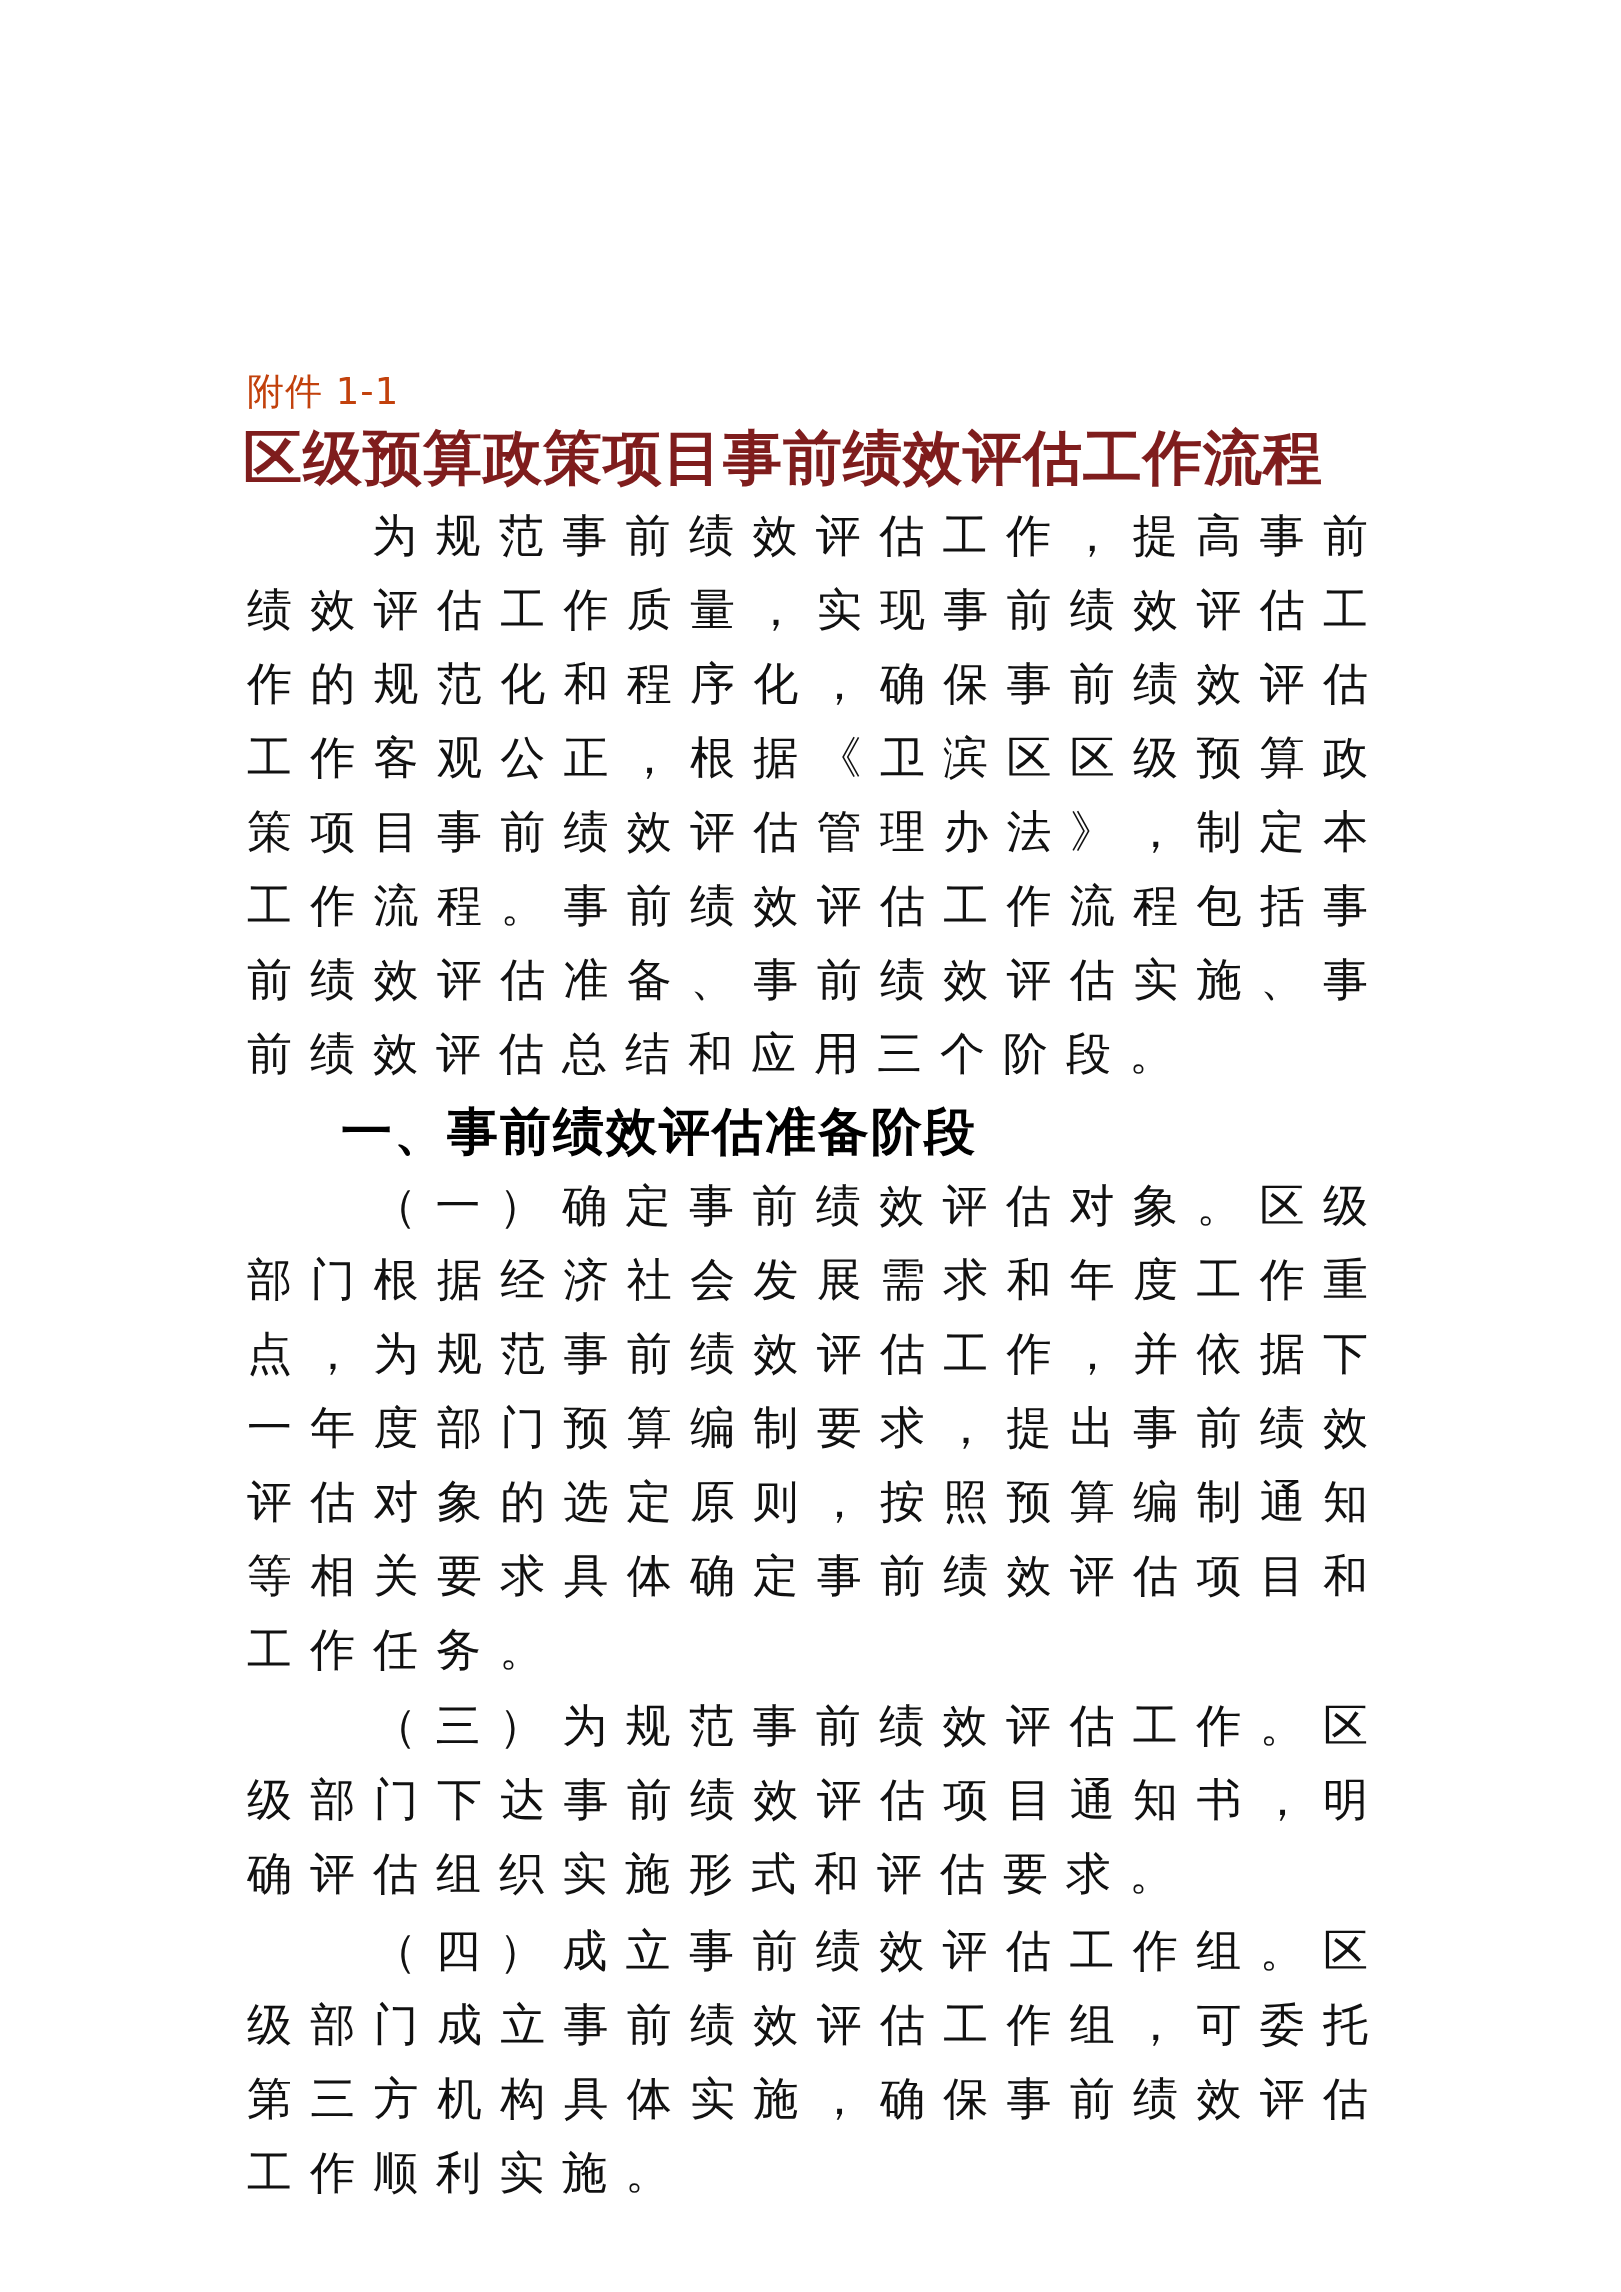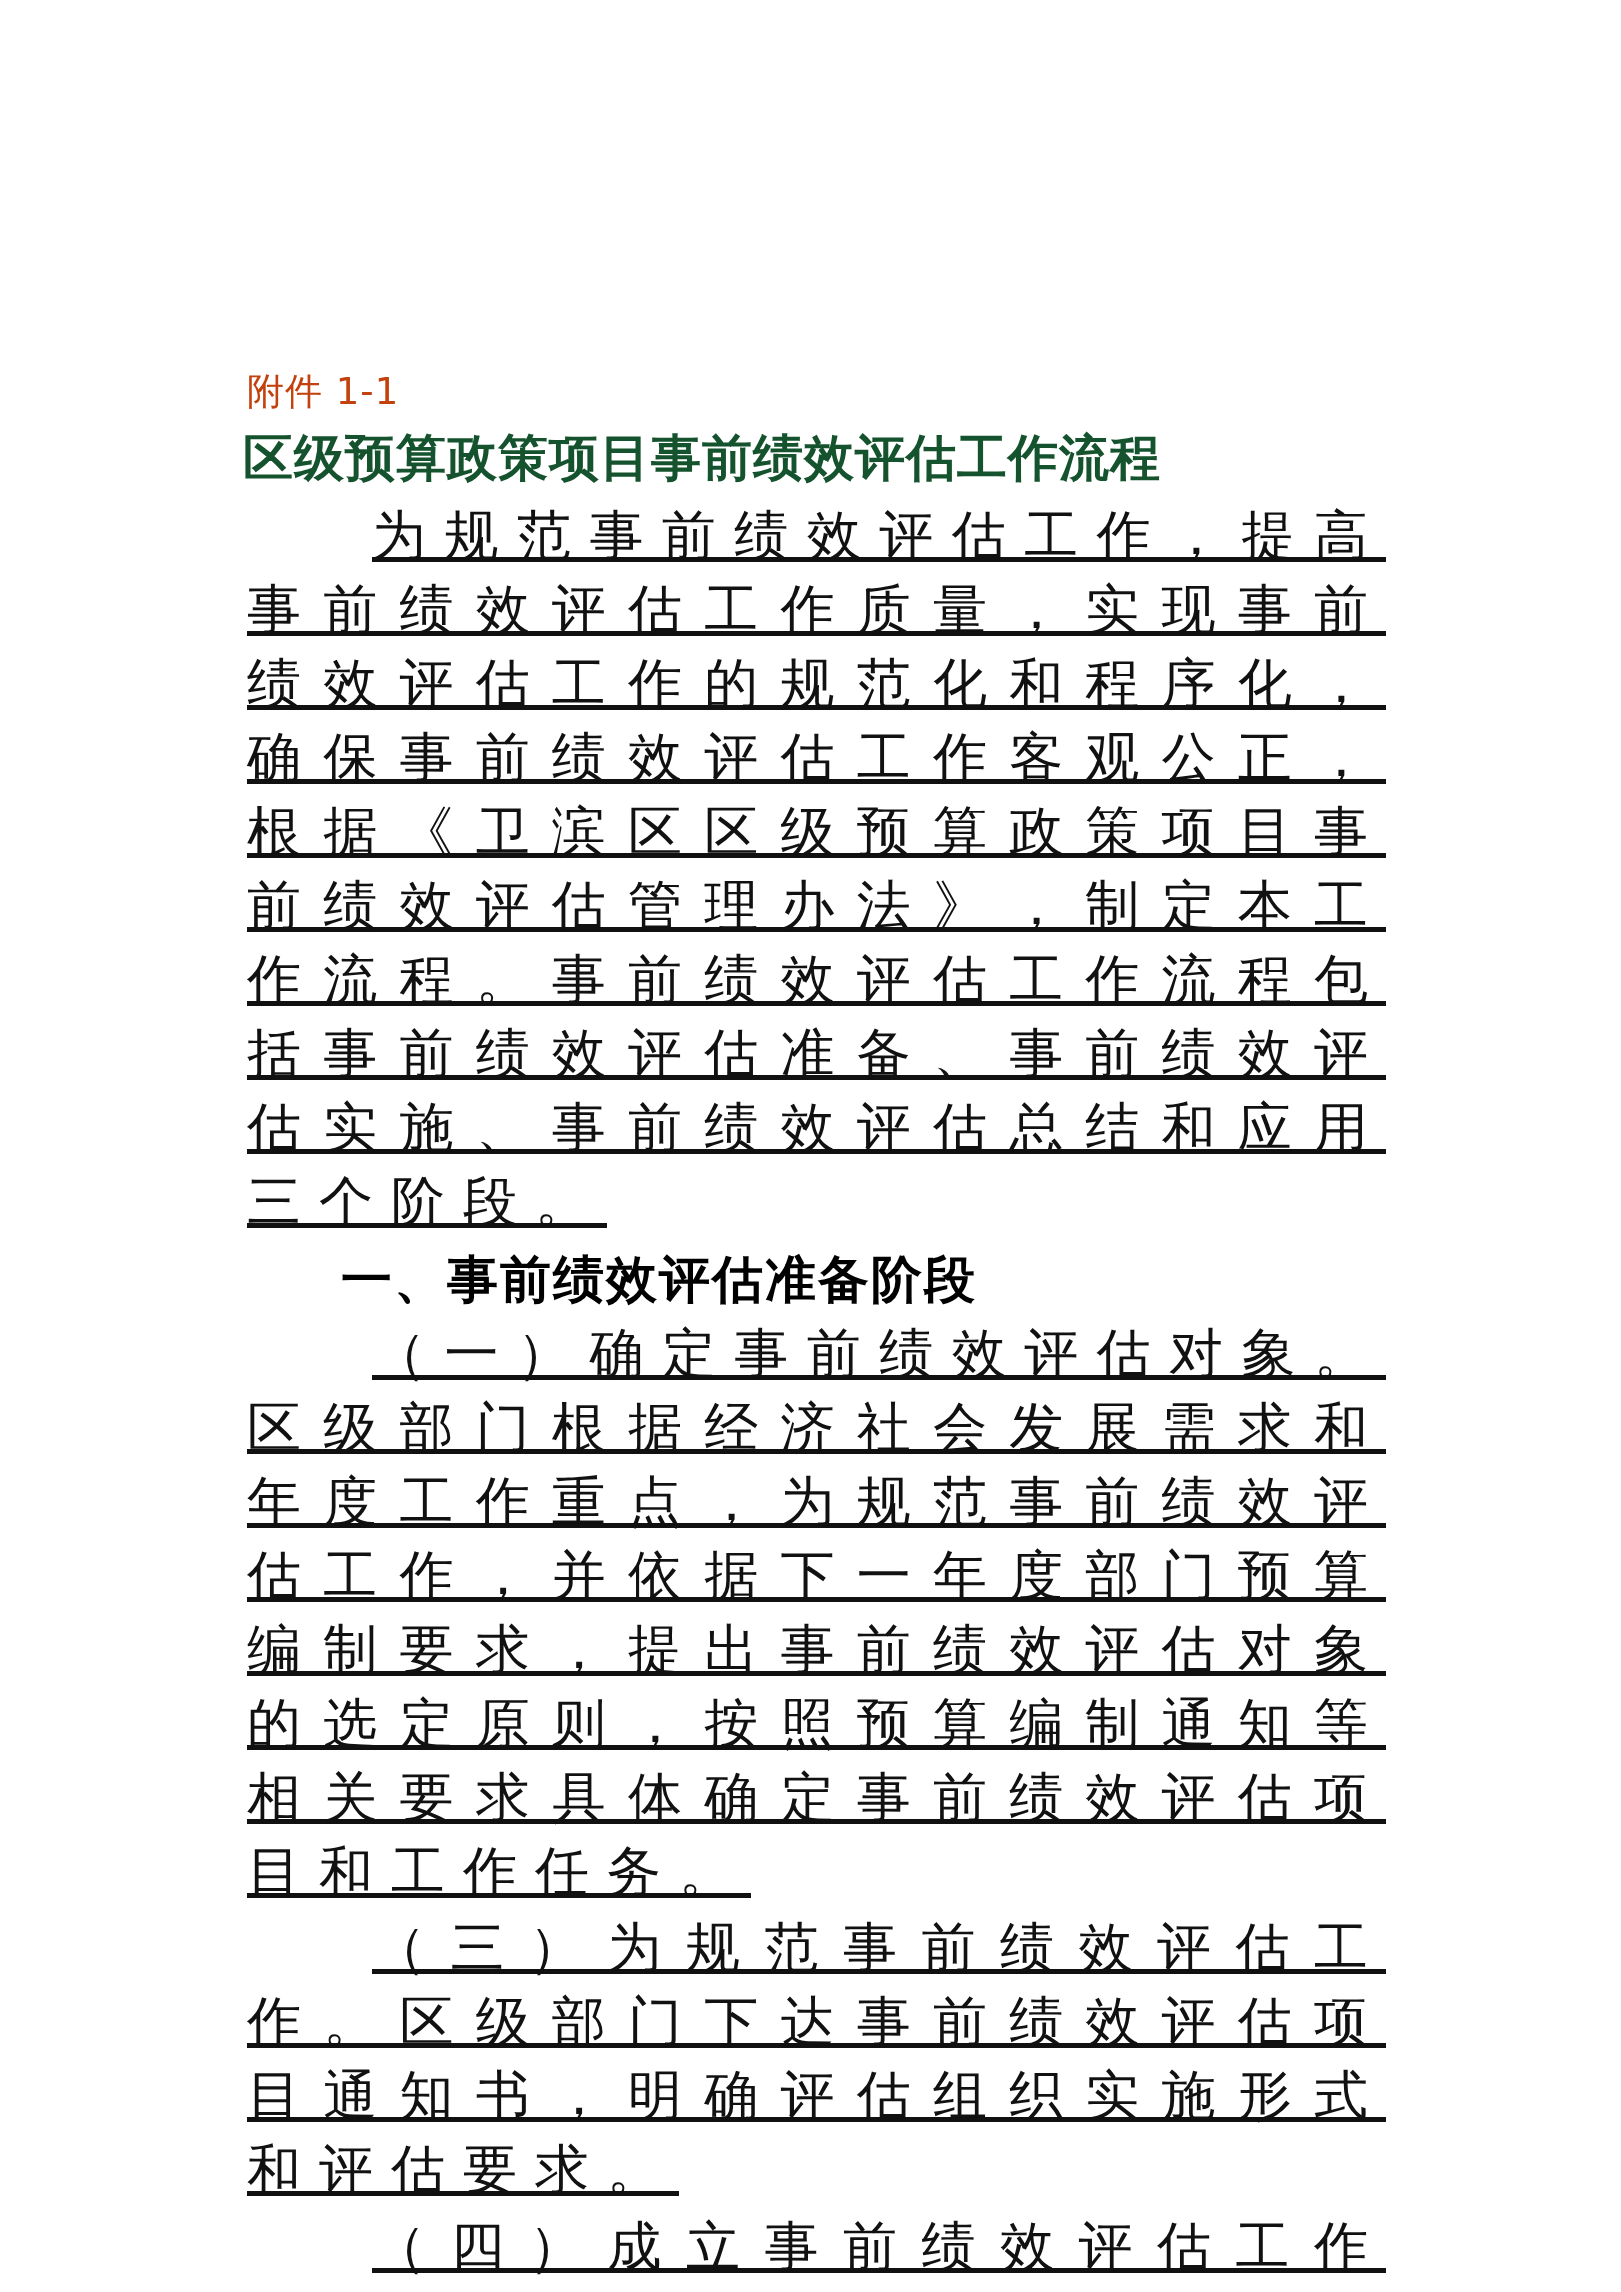--- a/index.html
+++ b/index.html
@@ -26,37 +26,36 @@
       font-size: 37px;
       line-height: 43px;
       height: 43px;
       margin: 0;
       letter-spacing: 1px;
       color: #c2410c;
     }
     .doc-title {
       font-family: Liberation Serif, serif;
       font-weight: bold;
-      font-size: 50px;
+      font-size: 59px;
       line-height: 74px;
       margin: 7.8px 0 0 -3.9px;
       letter-spacing: 1px;
       white-space: nowrap;
-      color: #14532d;
+      color: #7f1d1d;
     }
     .para {
       font-family: "DejaVu Serif", "Liberation Serif", serif;
-      font-size: 54px;
+      font-size: 45px;
       line-height: 74px;
       margin: 0;
       text-indent: 125px;
       text-align: justify;
       letter-spacing: 18px;
       color: #111111;
-      text-decoration: underline;
     }
     .para.first {
       margin-top: 3.9px;
     }
     .para.spaced {
       margin-top: 2.9px;
     }
     .section-heading {
       font-family: "DejaVu Sans", "Liberation Sans", sans-serif;
       font-weight: bold;

